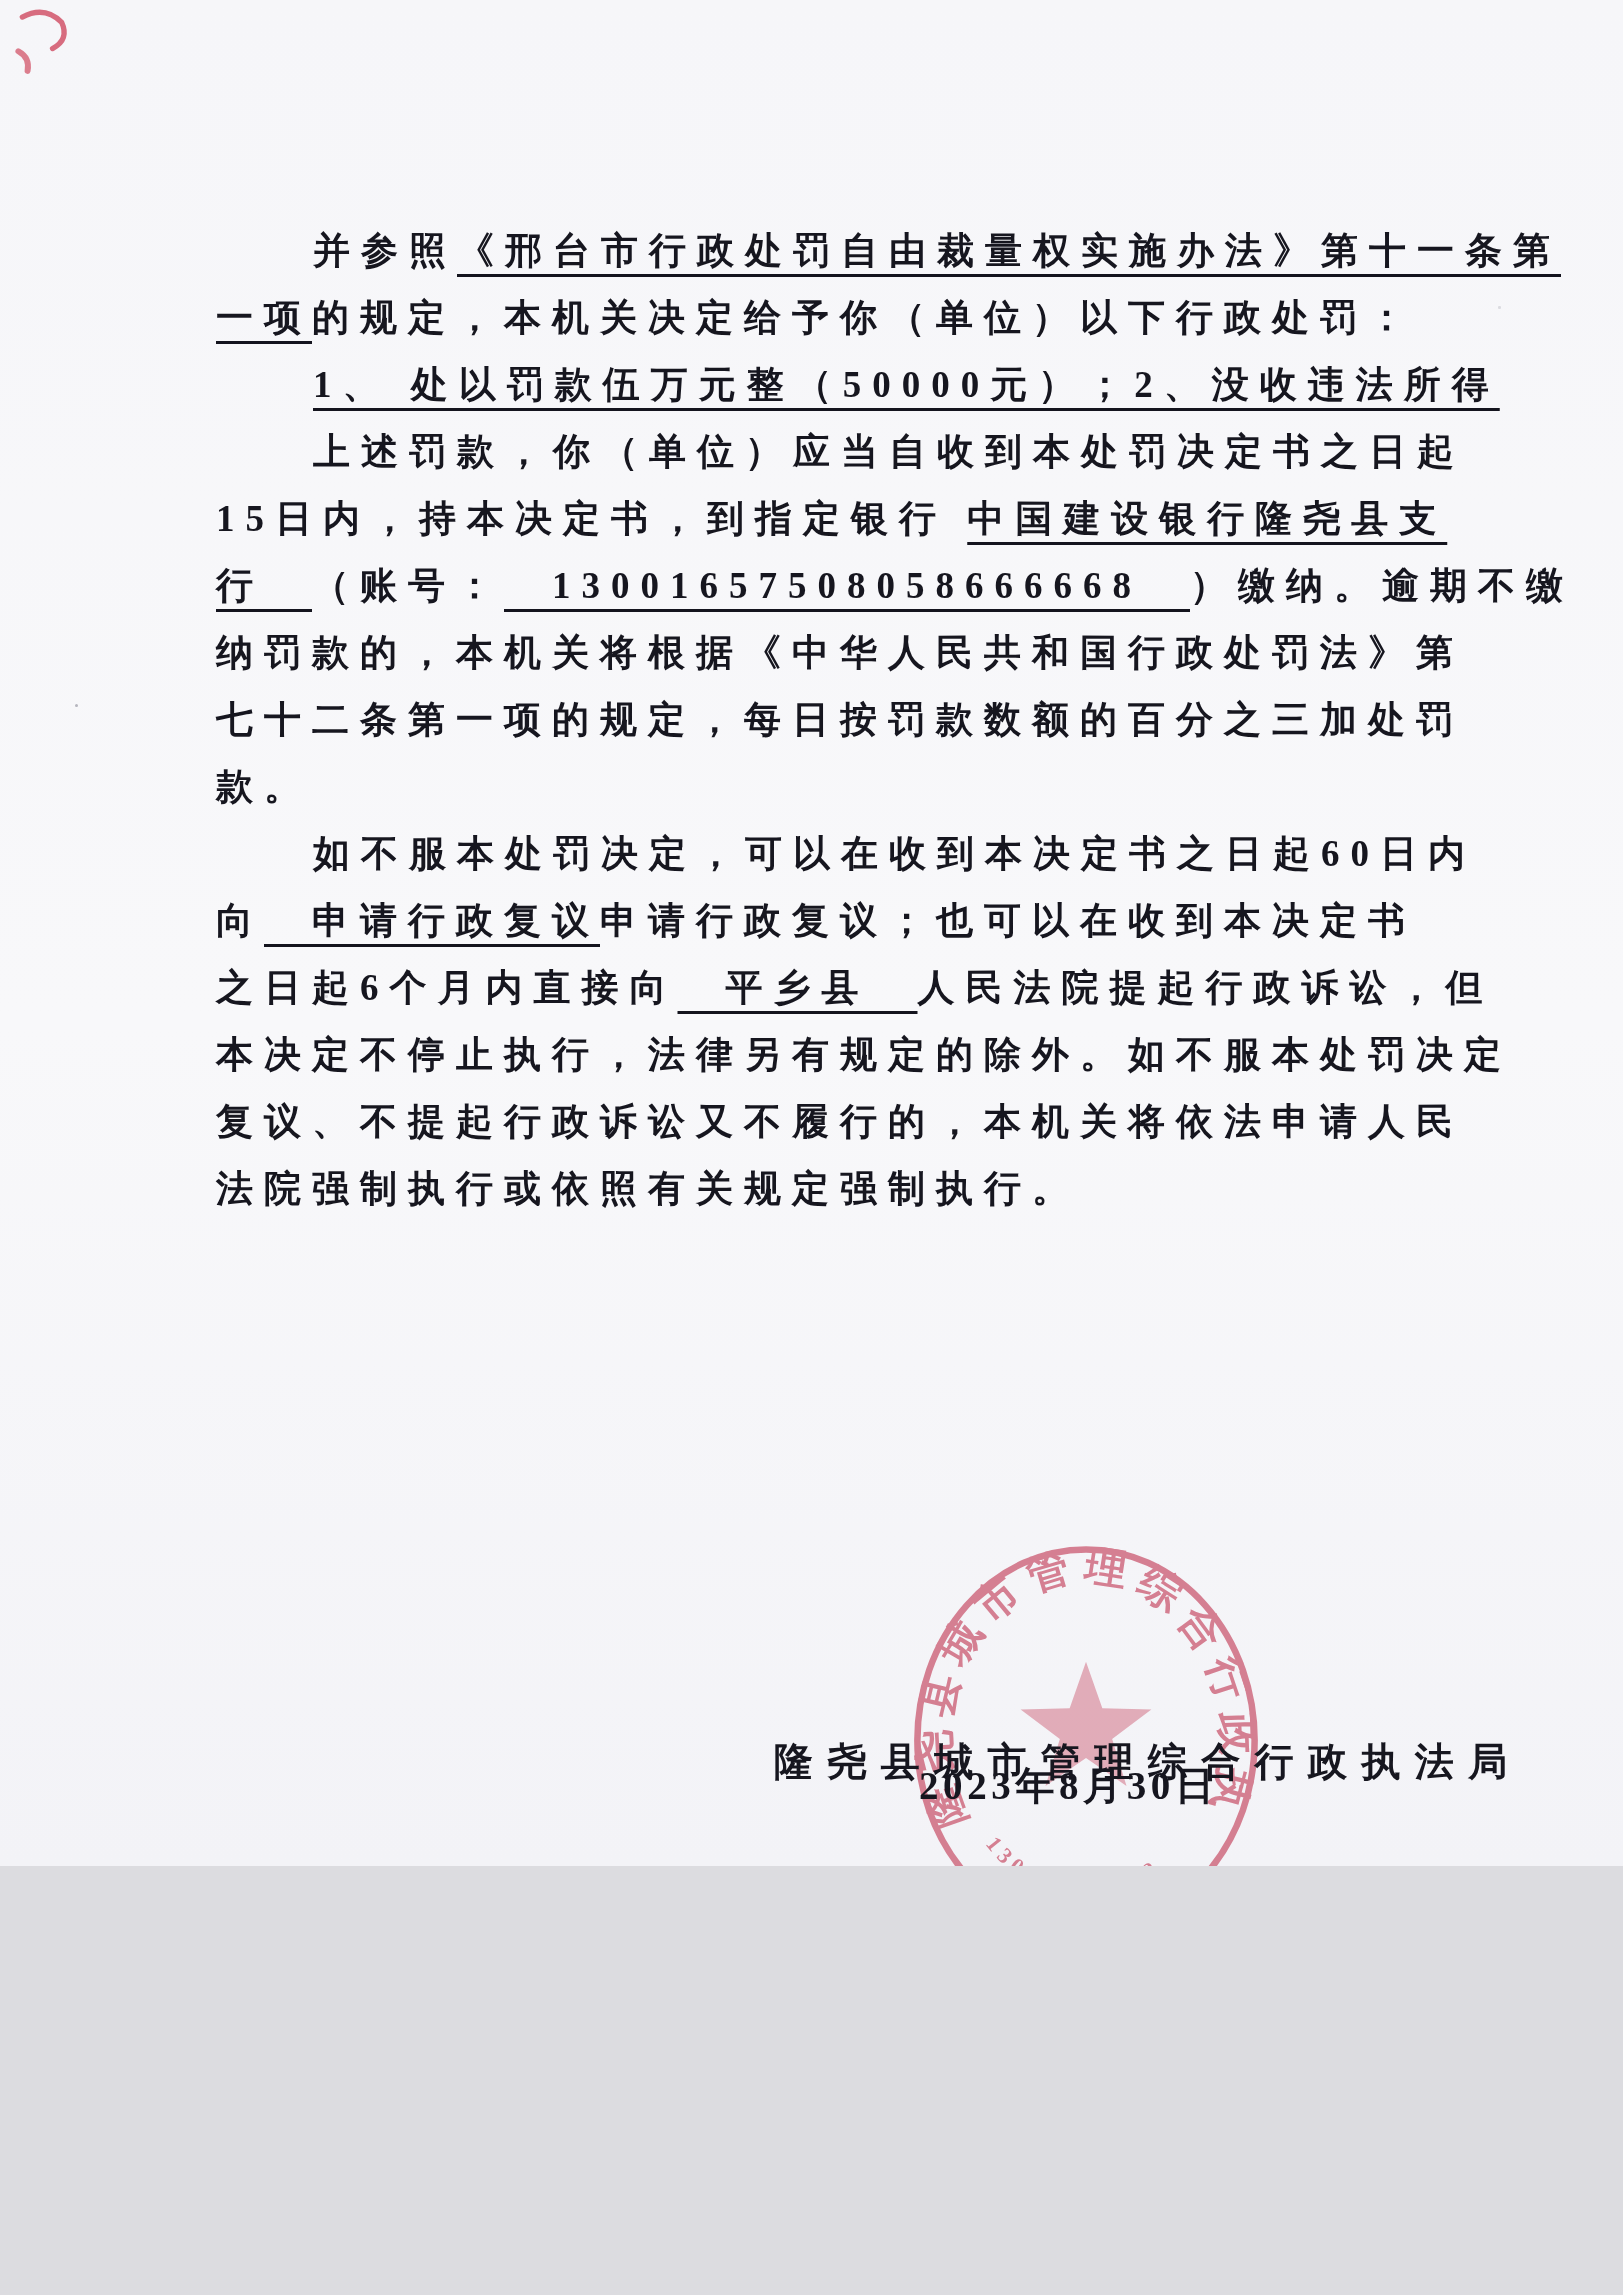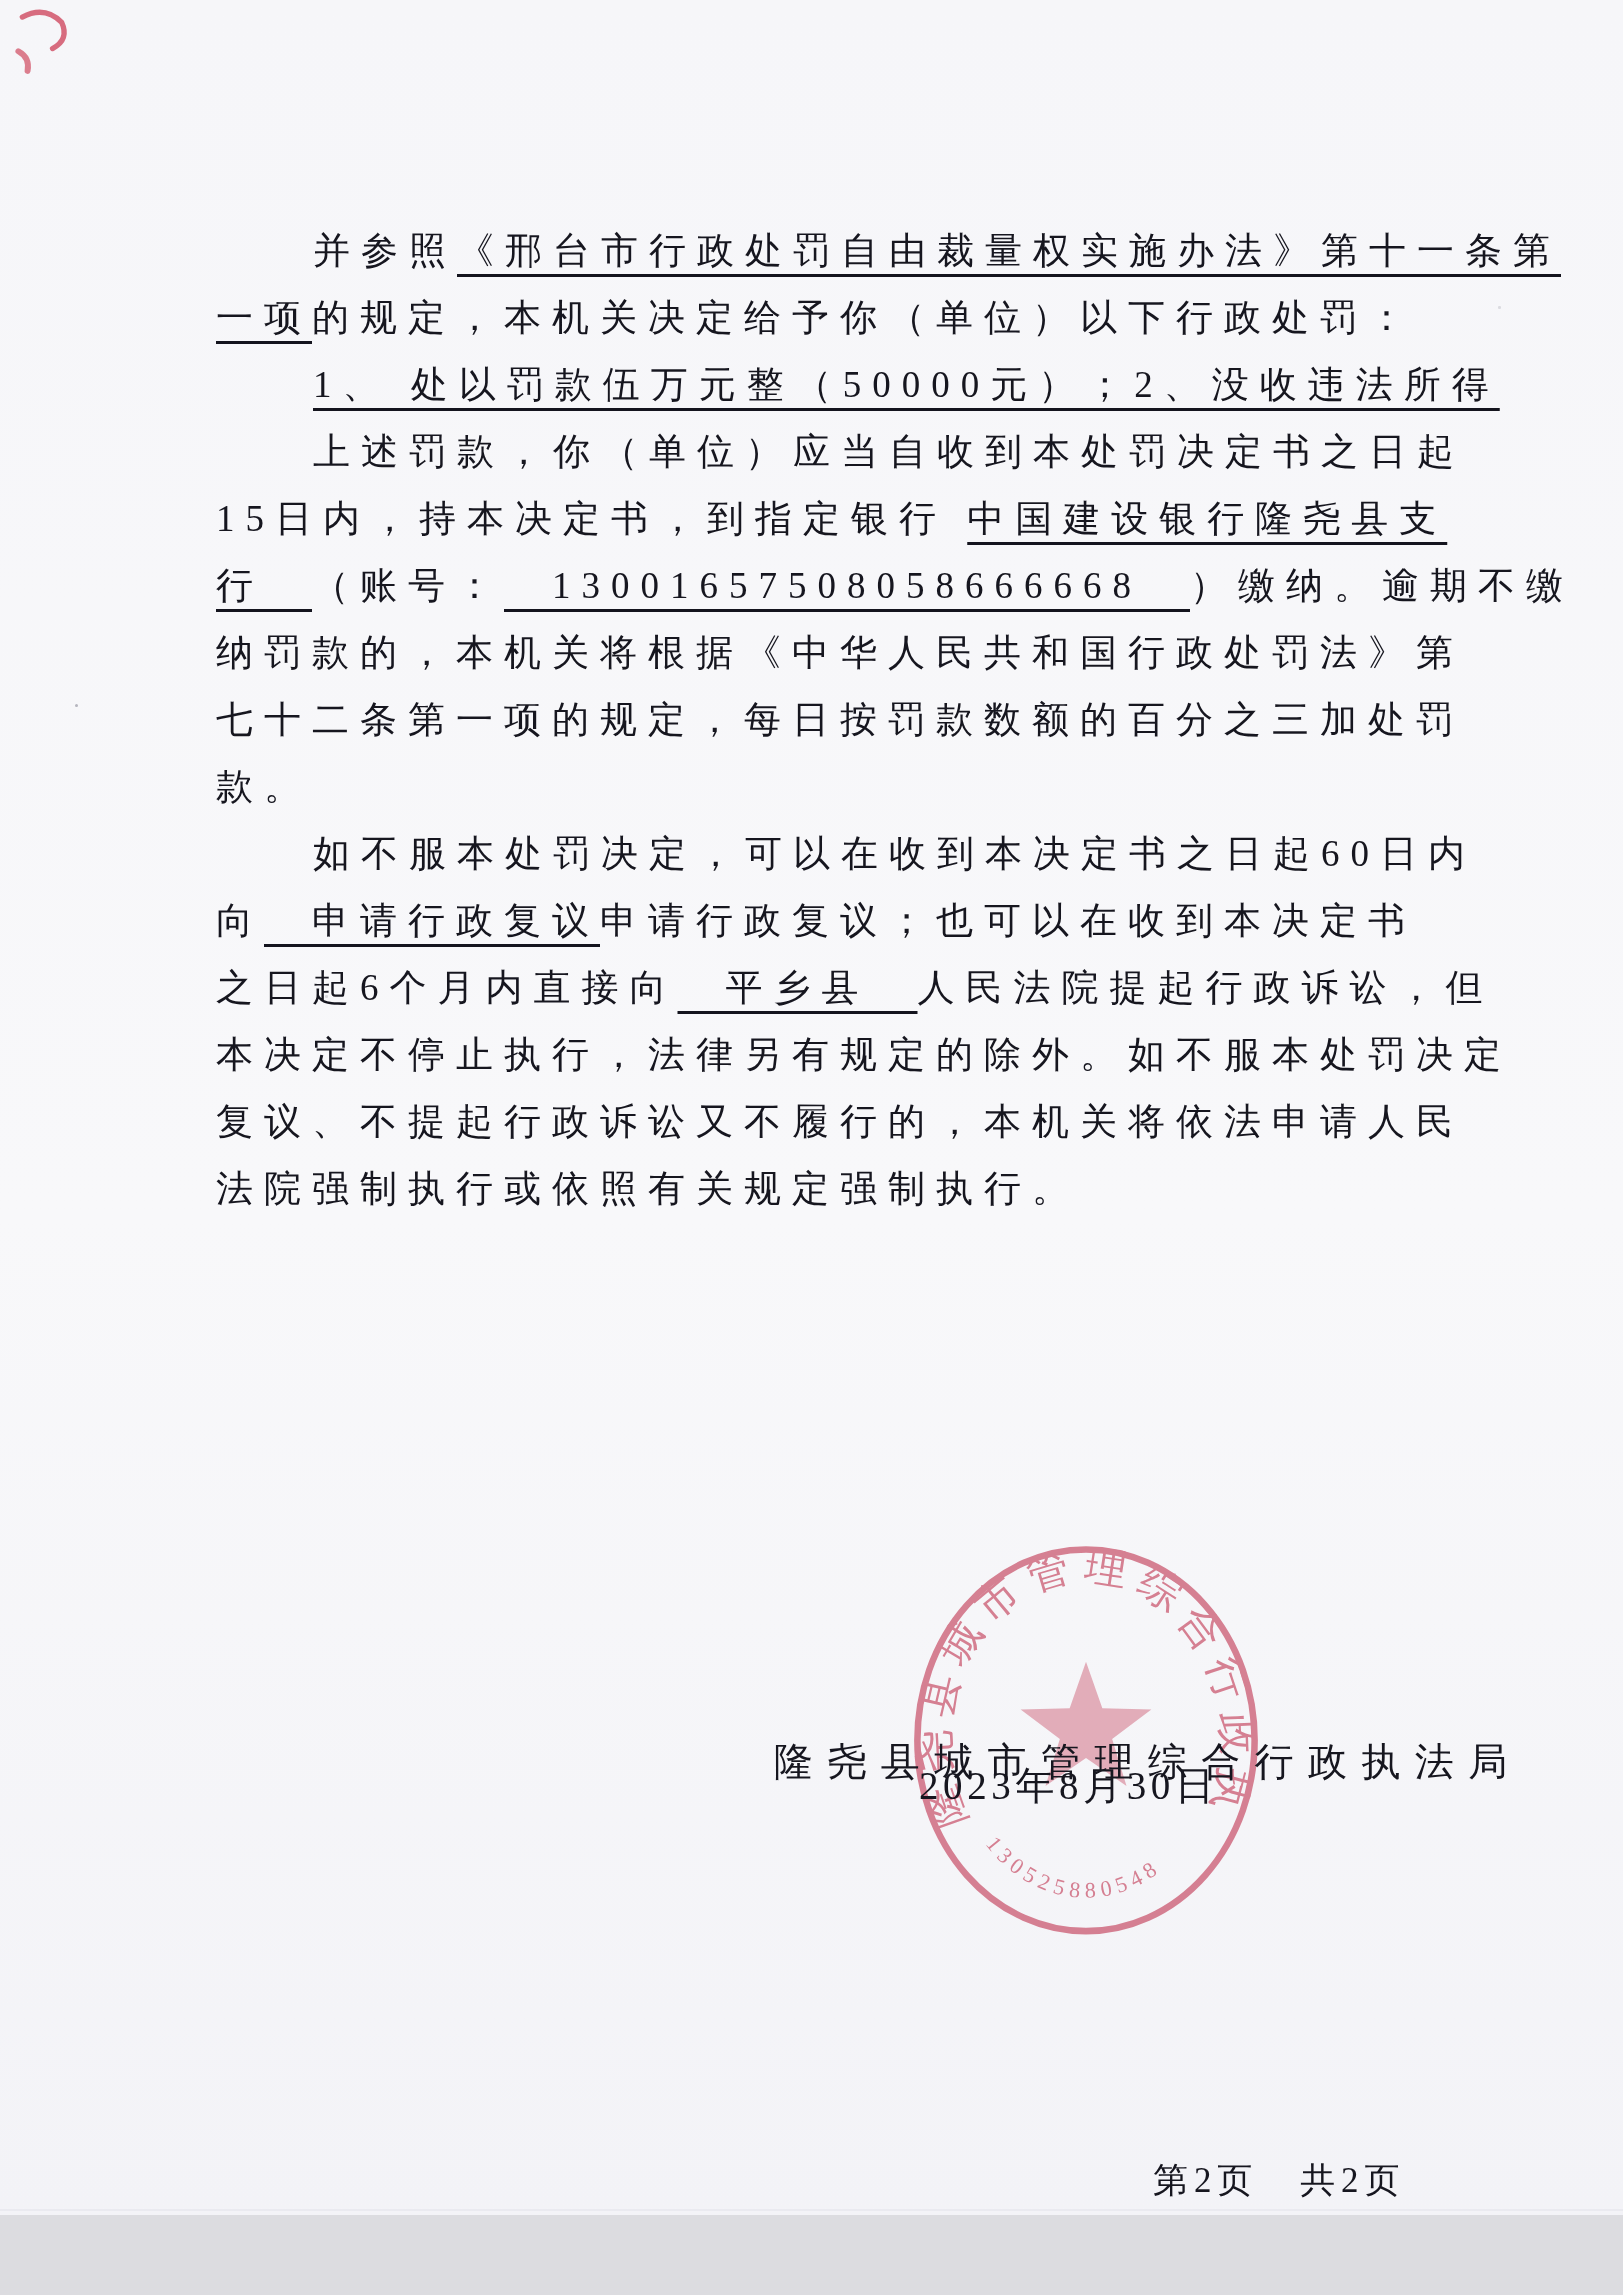--- a/index.html
+++ b/index.html
@@ -1,23 +1,24 @@
 <!DOCTYPE html>
 <html style="font-size:10.5px"><head>
 <meta charset="utf-8">
 <style>
   html,body { margin:0; padding:0; background:#dcdce0; }
   .page {
     position:relative;
-    width:1623px; height:2215px;
+    width:1623px; height:1866px;
     margin:0 auto;
     background:linear-gradient(180deg,#f6f6f9 0%,#f8f8fa 55%,#f3f3f7 100%);
     font-family:"Liberation Serif","DejaVu Serif",serif;
     color:#16161f;
     overflow:hidden;
+    font-weight:bold;
   }
   
   .textcol {
     position:absolute; left:216px; top:217px; width:1229px;
     font-size:37px; line-height:67px; letter-spacing:11px;
   }
   .line { height:67px; white-space:nowrap; }
   .indent { display:inline-block; width:97px; }
   .u {
     text-decoration:underline;

